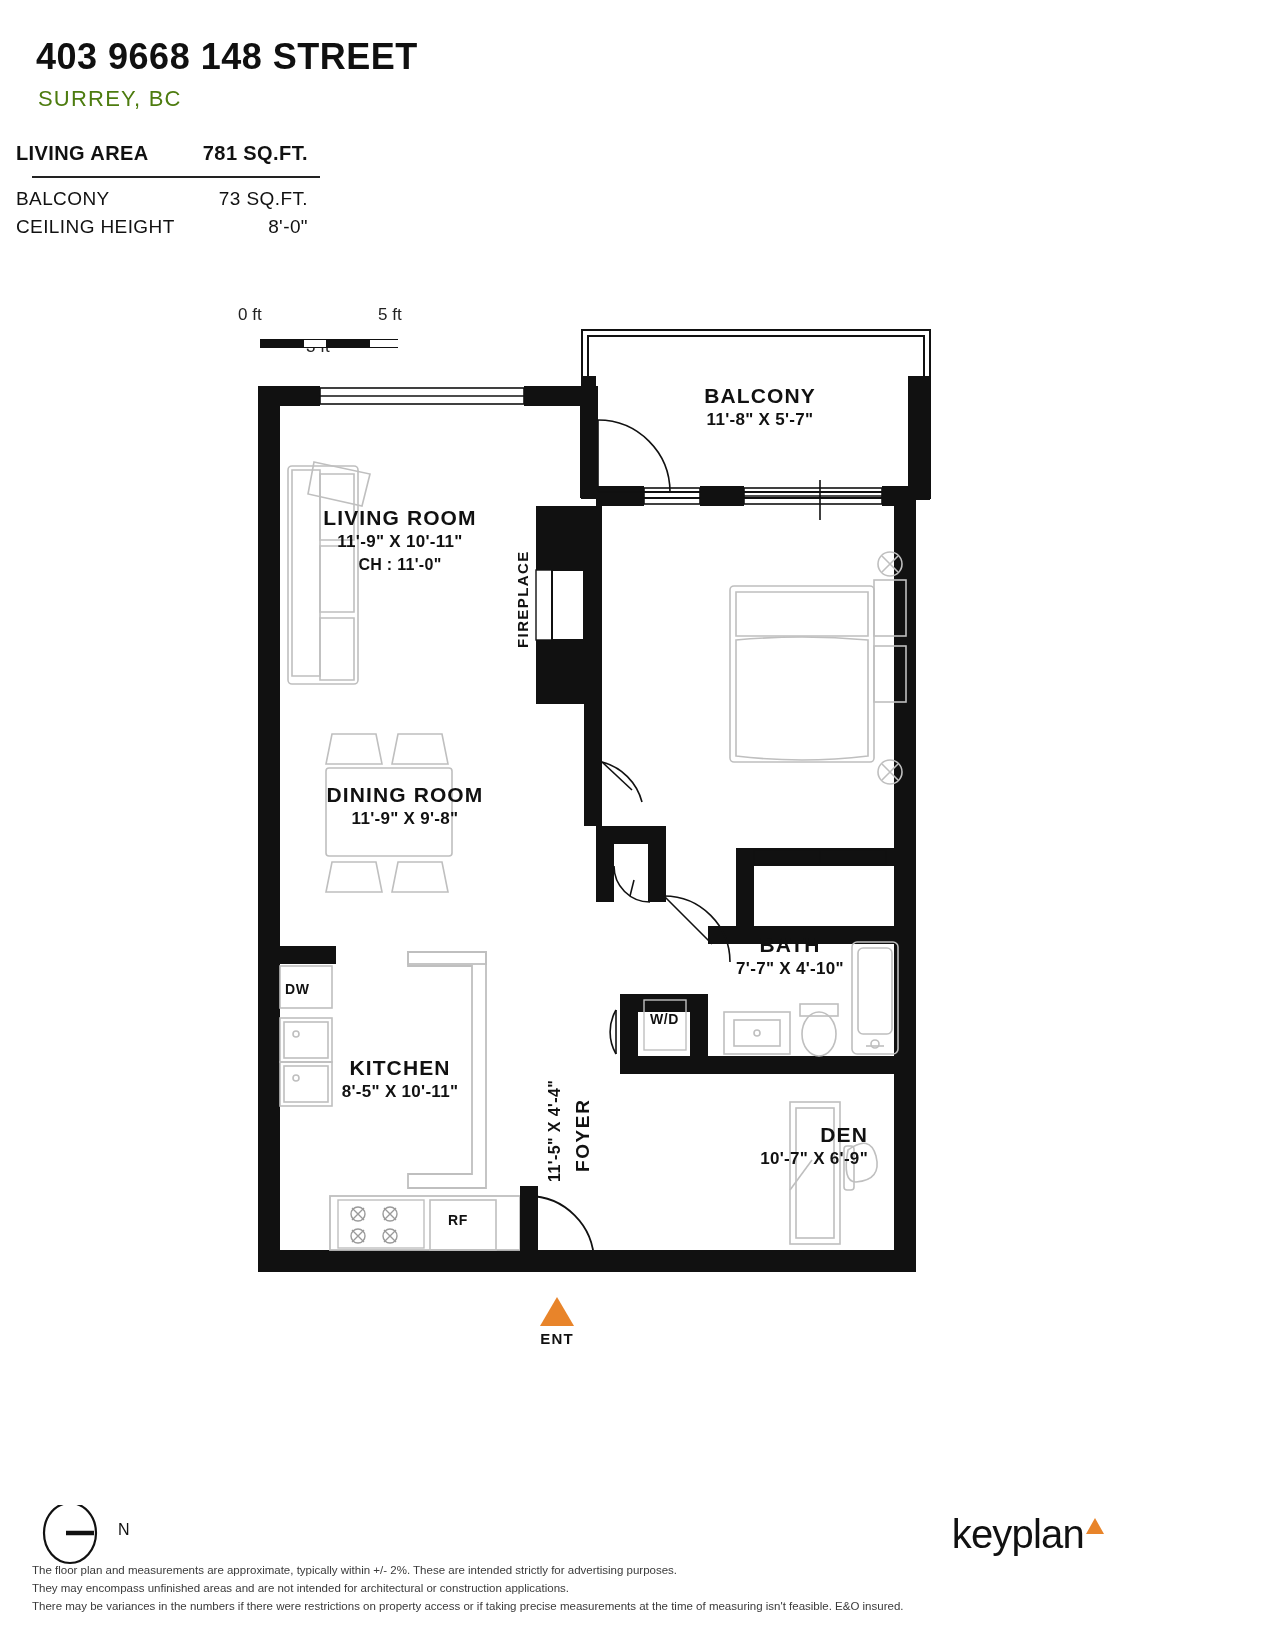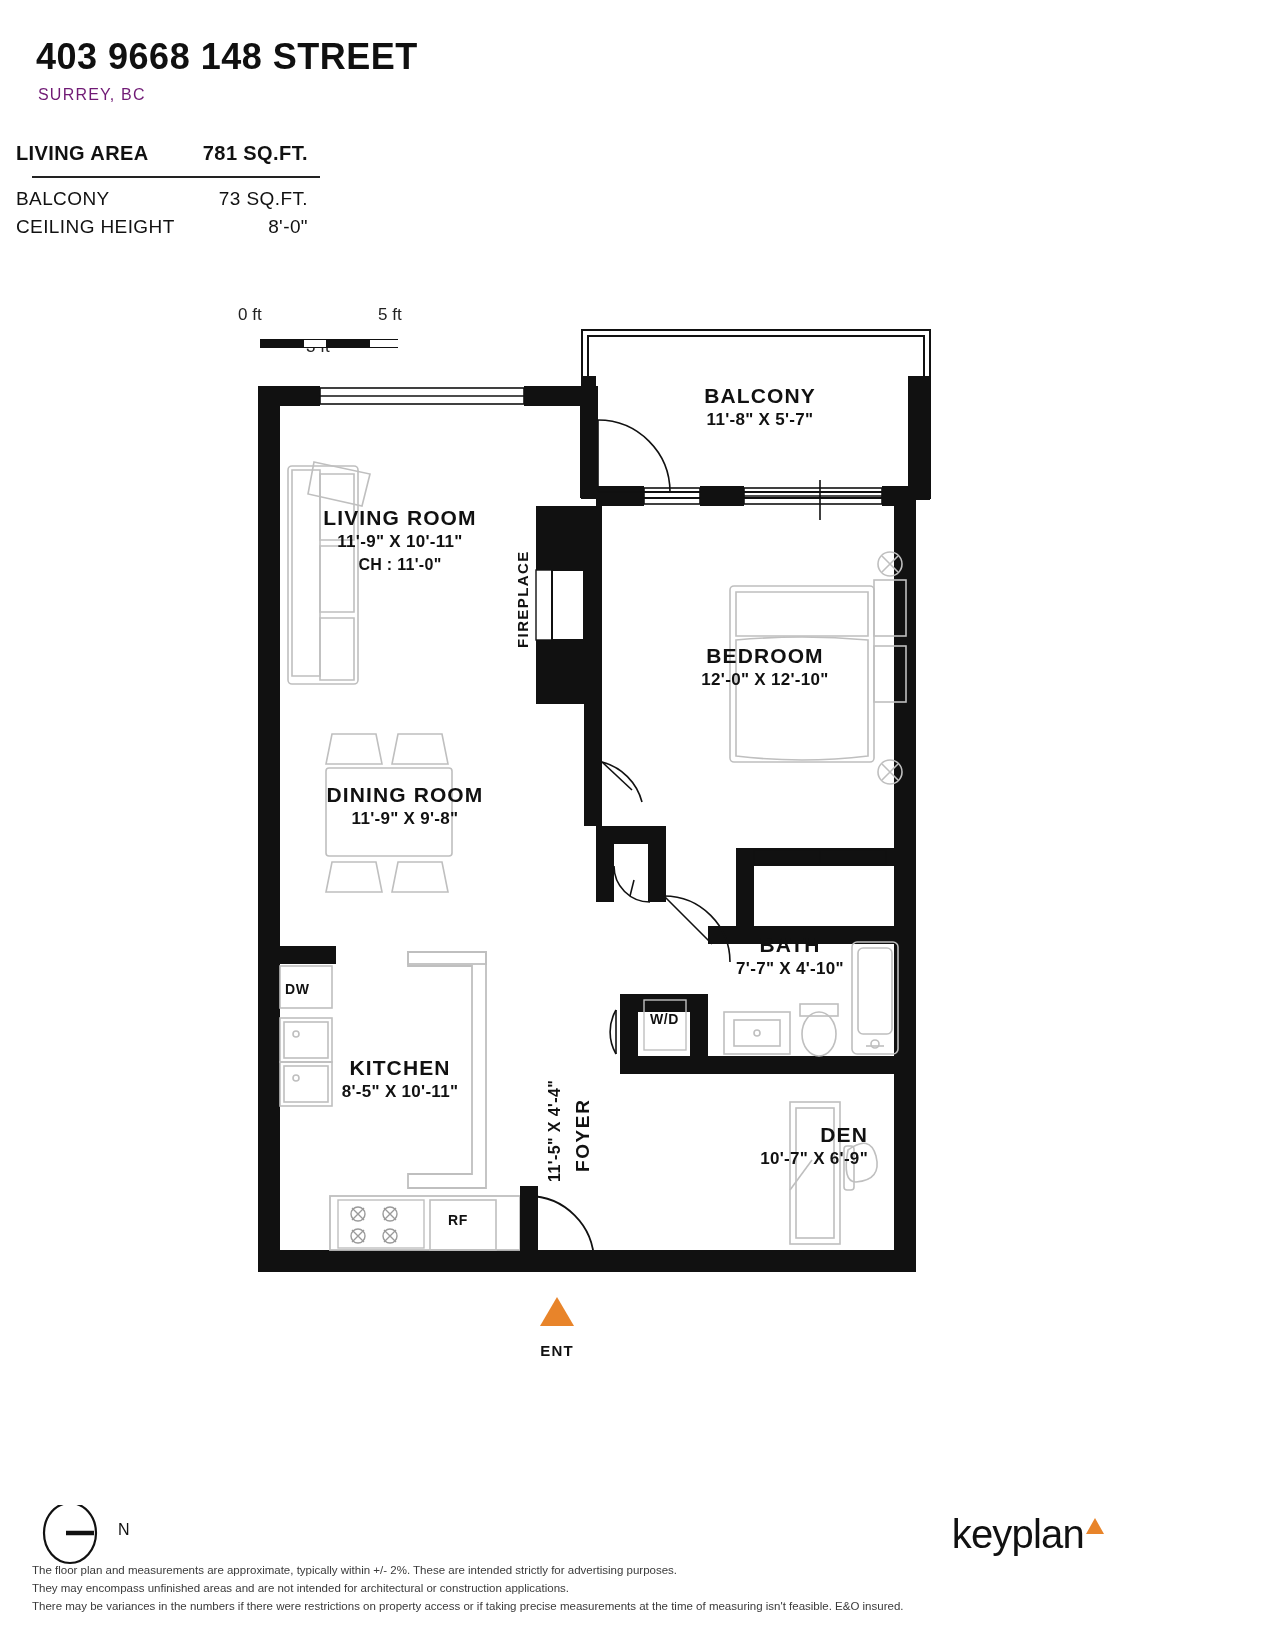--- a/index.html
+++ b/index.html
@@ -10,21 +10,21 @@
   }
   .page{position:relative;width:1142px;height:1650px;}
 
   
   #title{
     position:absolute;left:36px;top:36px;
     font-size:36px;font-weight:700;letter-spacing:.5px;color:#101010;
   }
   #subtitle{
     position:absolute;left:38px;top:86px;
-    font-size:16px;font-weight:400;letter-spacing:1.2px;color:#701a75;
+    font-size:22px;font-weight:400;letter-spacing:1.2px;color:#4d7c0f;
   }
 
   
   #specs{position:absolute;left:16px;top:142px;width:292px;}
   .spec-row{position:relative;height:28px;font-size:19px;letter-spacing:.4px;}
   .spec-row.primary{font-size:20px;font-weight:600;height:32px;}
   .spec-label{position:absolute;left:0;top:0;}
   .spec-value{position:absolute;right:0;top:0;white-space:nowrap;}
   #spec-rule{position:absolute;left:32px;top:176px;width:288px;height:2px;background:#222;}
 
@@ -53,21 +53,21 @@
   .vlabel2{position:absolute;font-size:19px;font-weight:600;letter-spacing:1.6px;color:#111;
           transform:rotate(-90deg);transform-origin:left top;white-space:nowrap;}
   .vdim{position:absolute;font-size:16px;font-weight:600;letter-spacing:.4px;color:#111;
           transform:rotate(-90deg);transform-origin:left top;white-space:nowrap;}
 
   
   #ent-wrap{position:absolute;left:527px;top:1297px;width:60px;text-align:center;}
   #ent-tri{width:0;height:0;margin:0 auto;
            border-left:17px solid transparent;border-right:17px solid transparent;
            border-bottom:29px solid #E8842A;}
-  #ent-label{margin-top:16px;font-size:15px;font-weight:600;letter-spacing:1.2px;color:#111;}
+  #ent-label{margin-top:4px;font-size:15px;font-weight:600;letter-spacing:1.2px;color:#111;}
 
   
   #compass{position:absolute;left:36px;top:1505px;width:120px;height:60px;}
   #compass-n{position:absolute;left:82px;top:16px;font-size:16px;color:#111;}
 
   
   #disclaimer{position:absolute;left:32px;top:1562px;width:780px;
               font-size:11.5px;line-height:1.55;color:#3a3a3a;}
   #disclaimer div{white-space:nowrap;}
 
@@ -336,24 +336,20 @@
     <div class="rname">LIVING ROOM</div>
     <div class="rdim">11'-9"  X   10'-11"</div>
     <div class="rch">CH : 11'-0"</div>
   </div>
 
   <div class="rlabel" style="left:645px;top:383px;width:230px;">
     <div class="rname">BALCONY</div>
     <div class="rdim">11'-8"  X   5'-7"</div>
   </div>
 
-  <div class="rlabel" style="left:650px;top:643px;width:230px;">
-    <div class="rname">BEDROOM</div>
-    <div class="rdim">12'-0"  X  12'-10"</div>
-  </div>
 
   <div class="rlabel" style="left:290px;top:782px;width:230px;">
     <div class="rname">DINING ROOM</div>
     <div class="rdim">11'-9"  X   9'-8"</div>
   </div>
 
   <div class="rlabel" style="left:300px;top:1055px;width:200px;">
     <div class="rname">KITCHEN</div>
     <div class="rdim">8'-5"  X  10'-11"</div>
   </div>

